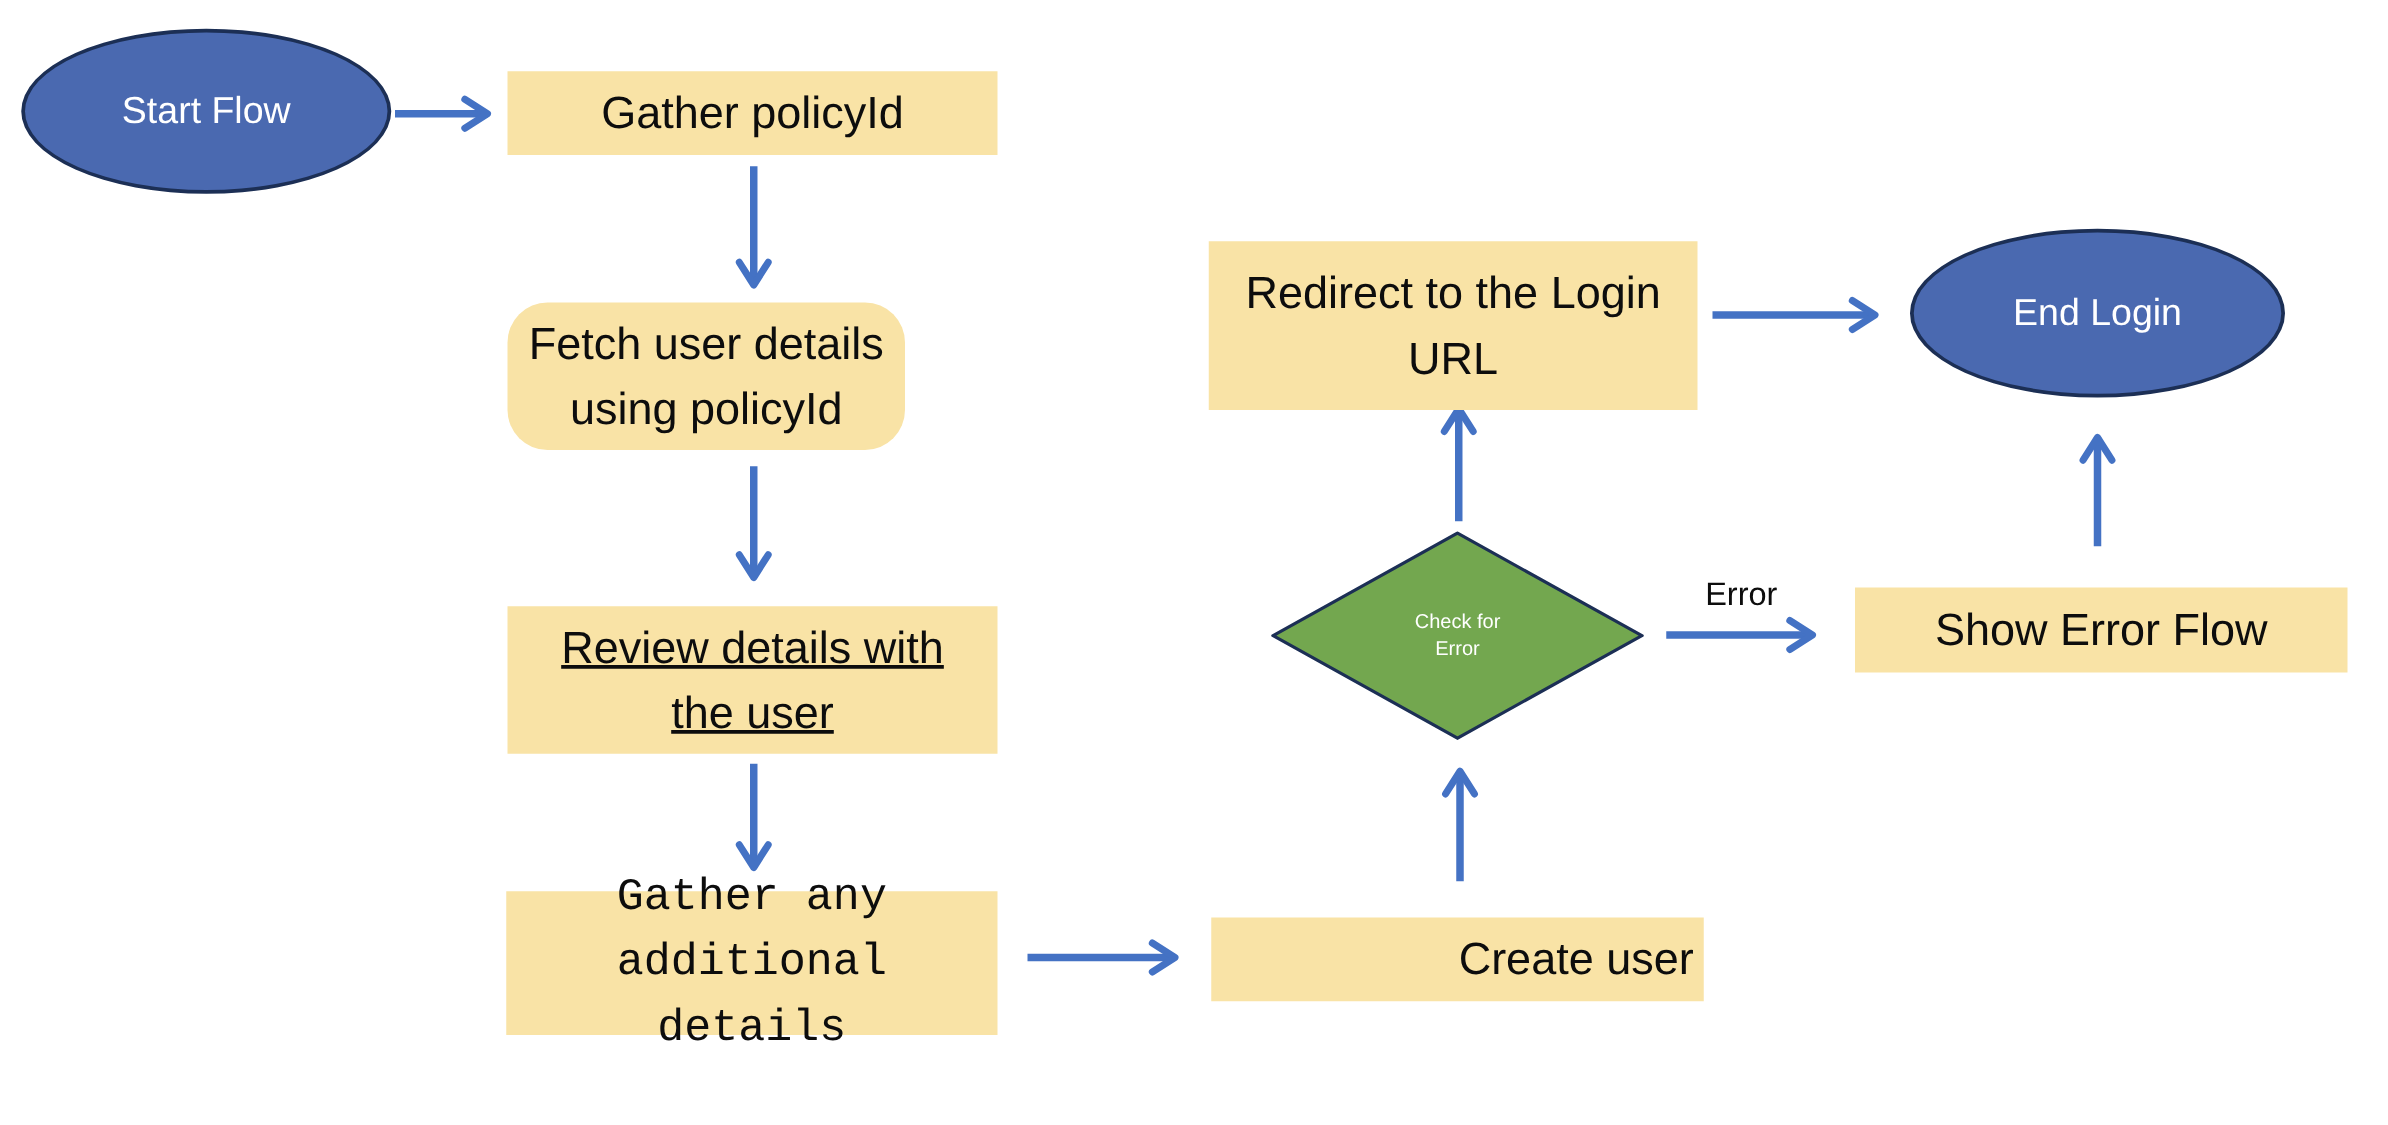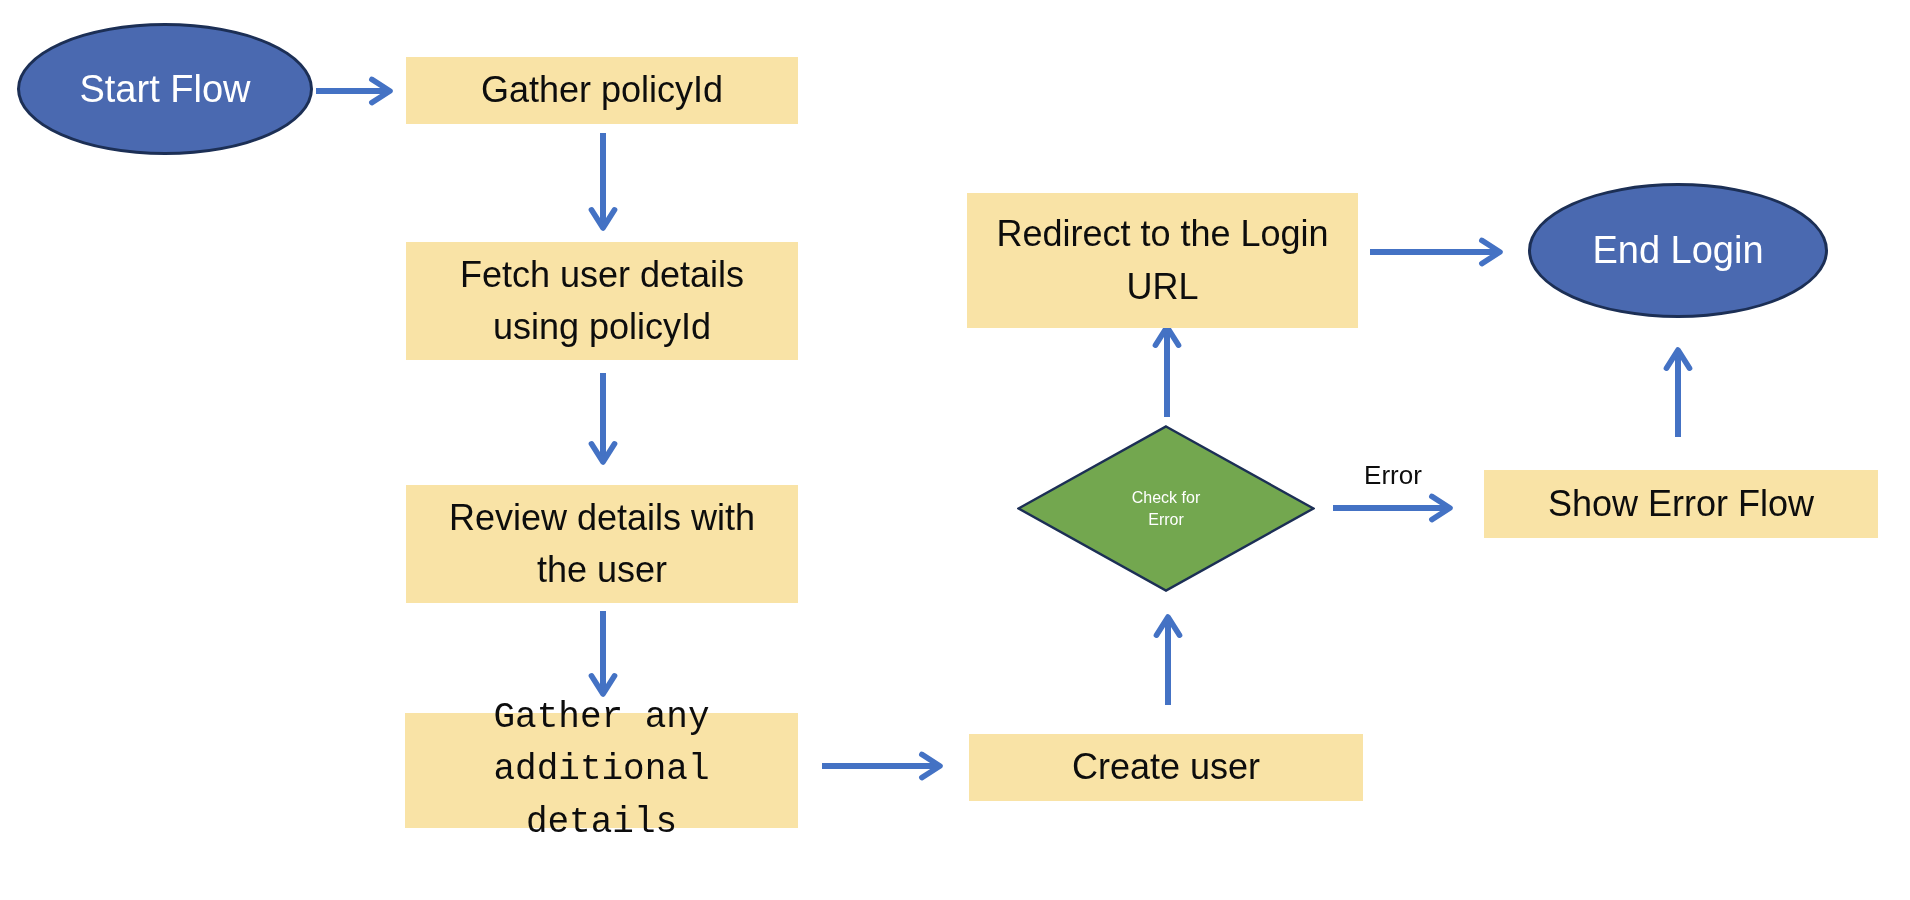--- a/index.html
+++ b/index.html
@@ -46,21 +46,21 @@
     color: var(--text-dark, #0d0d0d);
     font-size: 36px;
     line-height: 1.45;
     padding: 0 8px;
   }
   .terminator {
     background: var(--fill-terminator, #4a69b0);
     border: 3px solid var(--stroke-shape, #1c2f55);
     border-radius: 50%;
     color: var(--text-light, #ffffff);
-    font-size: 38px;
+    font-size: 30px;
     justify-content: center;
   }
   .decision {
     background: transparent;
     color: var(--text-light, #ffffff);
     font-size: 16px;
     line-height: 1.35;
   }
   .decision svg {
     position: absolute;
@@ -108,36 +108,36 @@
   </svg>
 
   <div class="node terminator" style="left:17px; top:23px; width:296px; height:132px;">
     <span class="node-label">Start Flow</span>
   </div>
 
   <div class="node process" style="left:406px; top:57px; width:392px; height:67px;">
     <span class="node-label">Gather policyId</span>
   </div>
 
-  <div class="node process" style="left:406px; top:242px; width:392px; height:118px;">
+  <div class="node process" style="left:406px; top:242px; width:318px; height:118px;border-radius:32px;">
     <span class="node-label">Fetch user details
 using policyId</span>
   </div>
 
-  <div class="node process" style="left:406px; top:485px; width:392px; height:118px;">
+  <div class="node process" style="left:406px; top:485px; width:392px; height:118px;text-decoration:underline;">
     <span class="node-label">Review details with
 the user</span>
   </div>
 
   <div class="node process" style="left:405px; top:713px; width:393px; height:115px;font-family:Liberation Mono, monospace;">
     <span class="node-label">Gather any
 additional details</span>
   </div>
 
-  <div class="node process" style="left:969px; top:734px; width:394px; height:67px;">
+  <div class="node process" style="left:969px; top:734px; width:394px; height:67px;text-align:right;">
     <span class="node-label">Create user</span>
   </div>
 
   <div class="node decision" style="left:1017px; top:425px; width:298px; height:167px;">
     <svg viewBox="0 0 298 167" preserveAspectRatio="none">
       <polygon class="decision-shape" points="149,1.5 296.5,83.5 149,165.5 1.5,83.5"></polygon>
     </svg>
     <span class="node-label">Check for
 Error</span>
   </div>

